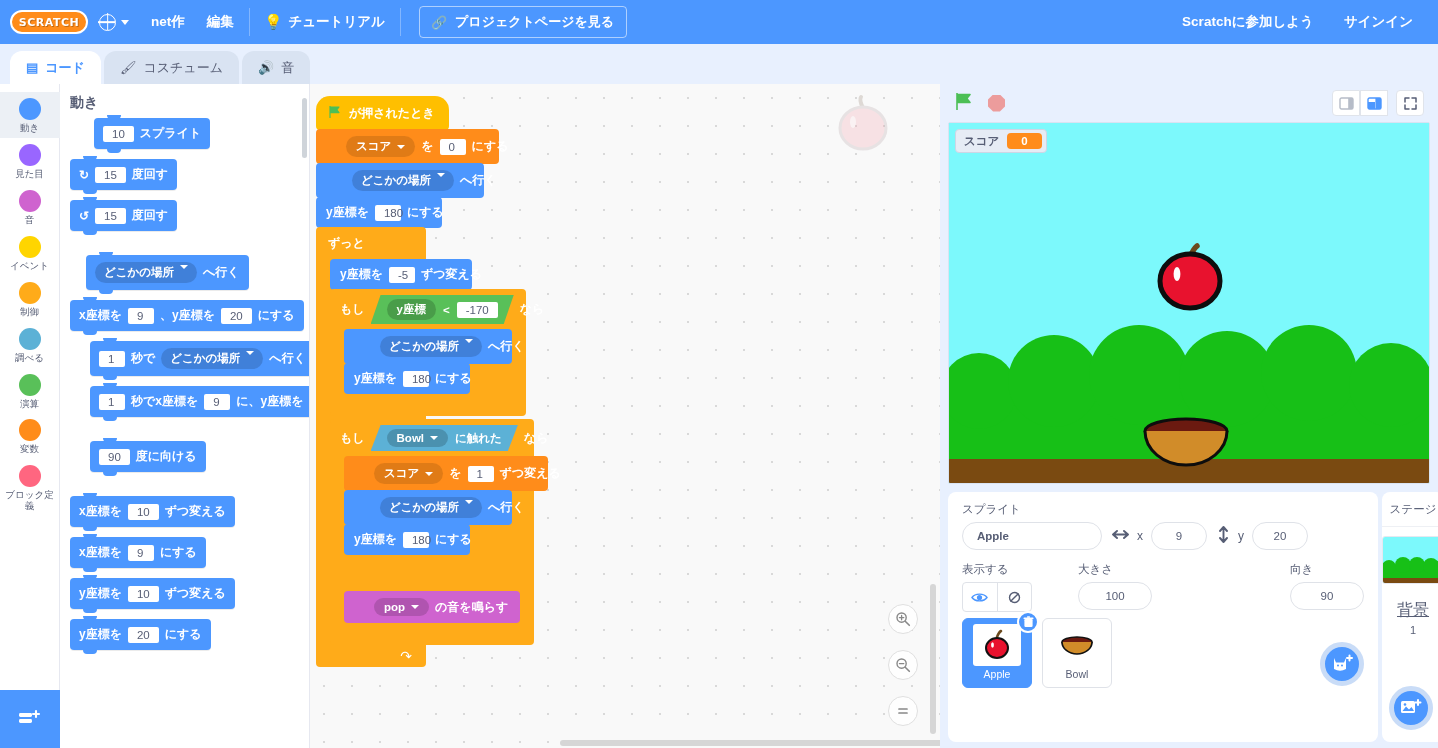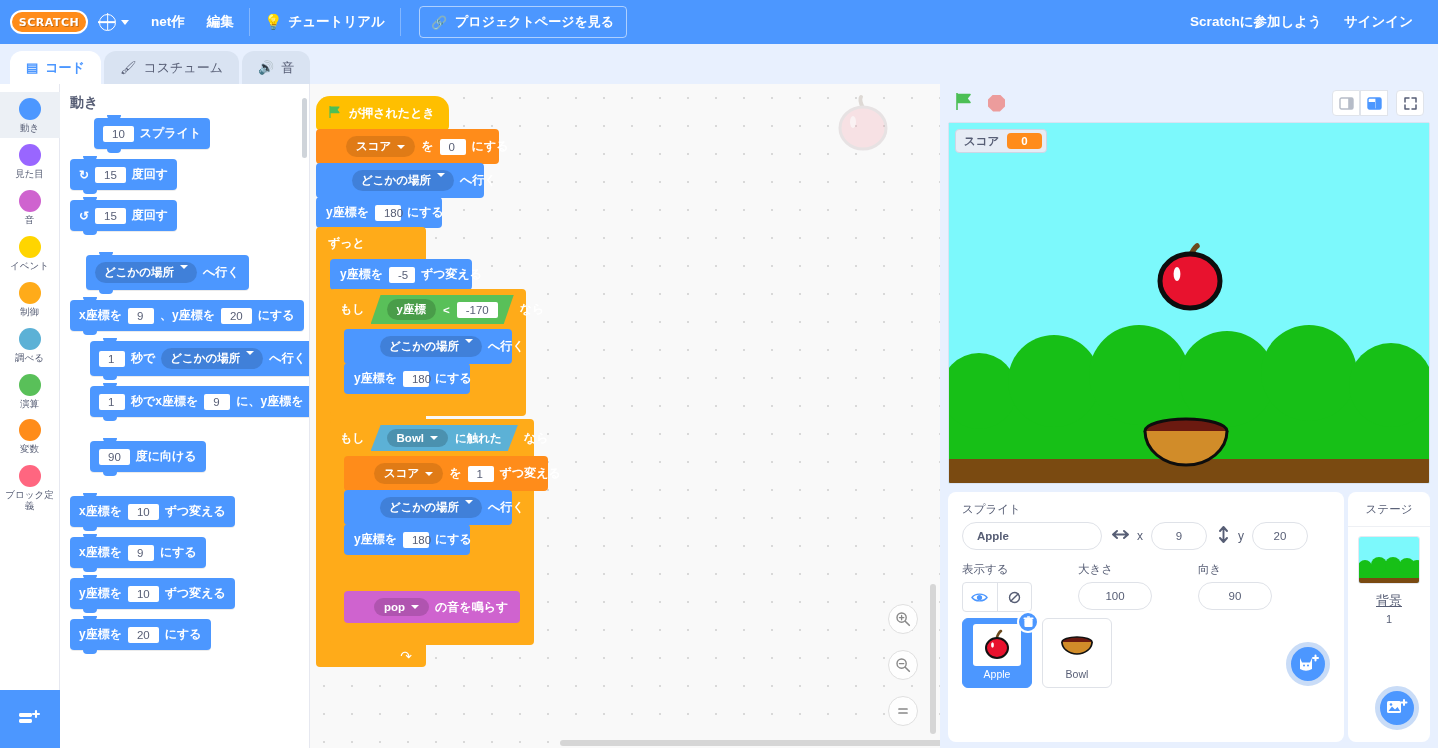--- a/index.html
+++ b/index.html
@@ -51,21 +51,21 @@
     width: 30px; height: 30px; background: #e9f1fc; border-radius: 4px;
     display:flex; align-items:center; justify-content:center; font-size: 17px; color:#8fb8e8;
   }
   .proj-text { line-height: 1.15; }
   .proj-title { font-size: 14px; font-weight: bold; }
   .proj-author { font-size: 11px; font-weight: normal; opacity: .95; }
   .btn-outline {
     margin-left: 14px; border: 1px solid rgba(255,255,255,.55); border-radius: 4px;
     padding: 6px 12px; display:flex; align-items:center; gap:7px; font-size: 13px; cursor:pointer;
   }
-  .right-menu { margin-left:auto; display:flex; align-items:center; padding-right: 14px; }
+  .right-menu { margin-left:auto; display:flex; align-items:center; padding-right: 14px; gap: 8px; }
   .right-menu .mitem { font-size: 13.5px; }
 
   
   #tabrow { height: 40px; background: #e8f0fe; display: flex; align-items: flex-end; padding-left: 10px; position: relative; }
   .tab {
     height: 33px; padding: 0 16px; border-radius: 12px 12px 0 0;
     display: flex; align-items: center; gap: 7px;
     font-size: 13px; color: #575e75; background: #d9e3f2; cursor: pointer;
     margin-right: 3px; font-weight: normal;
   }
@@ -260,21 +260,21 @@
   }
   #fab-sprite { right: 14px; bottom: 12px; }
 
   
   #stageselect {
     width: 82px; background:#fff; border-radius: 8px; margin: 0 8px 6px 0;
     display:flex; flex-direction:column; align-items:center; position: relative;
   }
   .ss-title { font-size: 11.5px; color:#575e75; padding: 10px 0 9px; border-bottom:1px solid #eef0f4; width:100%; text-align:center; }
   .ss-thumb { width: 62px; height: 48px; margin-top: 9px; border-radius:3px; overflow:hidden; border:1px solid #e6e8f0; }
-  .ss-lbl { font-size: 13px; color:#575e75; margin-top: 8px; text-decoration: underline; }
+  .ss-lbl { font-size: 16px; color:#575e75; margin-top: 16px; text-decoration: underline; }
   .ss-num { font-size: 11px; color:#575e75; margin-top: 3px; }
   #fab-backdrop { right: 11px; bottom: 12px; }
 </style>
 </head>
 <body>
 
 <div id="menubar">
   <div class="logo">SCRATCH</div>
   <div class="mitem">
     <span class="globe"></span>
@@ -727,21 +727,21 @@
                     <ellipse cx="8.5" cy="7.5" rx="5" ry="5" fill="none" stroke="#575e75" stroke-width="1.4"></ellipse>
                     <path d="M4.4 11.6 L12.6 3.4" stroke="#575e75" stroke-width="1.4"></path>
                   </svg>
               </div>
             </div>
           </div>
           <div>
             <div class="si-label">大きさ</div>
             <div class="si-field si-num" style="width:74px">100</div>
           </div>
-          <div style="">
+          <div style="margin-left:92px">
             <div class="si-label">向き</div>
             <div class="si-field si-num" style="width:74px">90</div>
           </div>
         </div>
 
         <div class="spritelist">
           <div class="spr sel">
             <div class="del">
               <svg width="11" height="12" viewBox="0 0 11 12">
                   <rect x="1.4" y="3" width="8.2" height="8" rx="1.2" fill="#fff"></rect>

